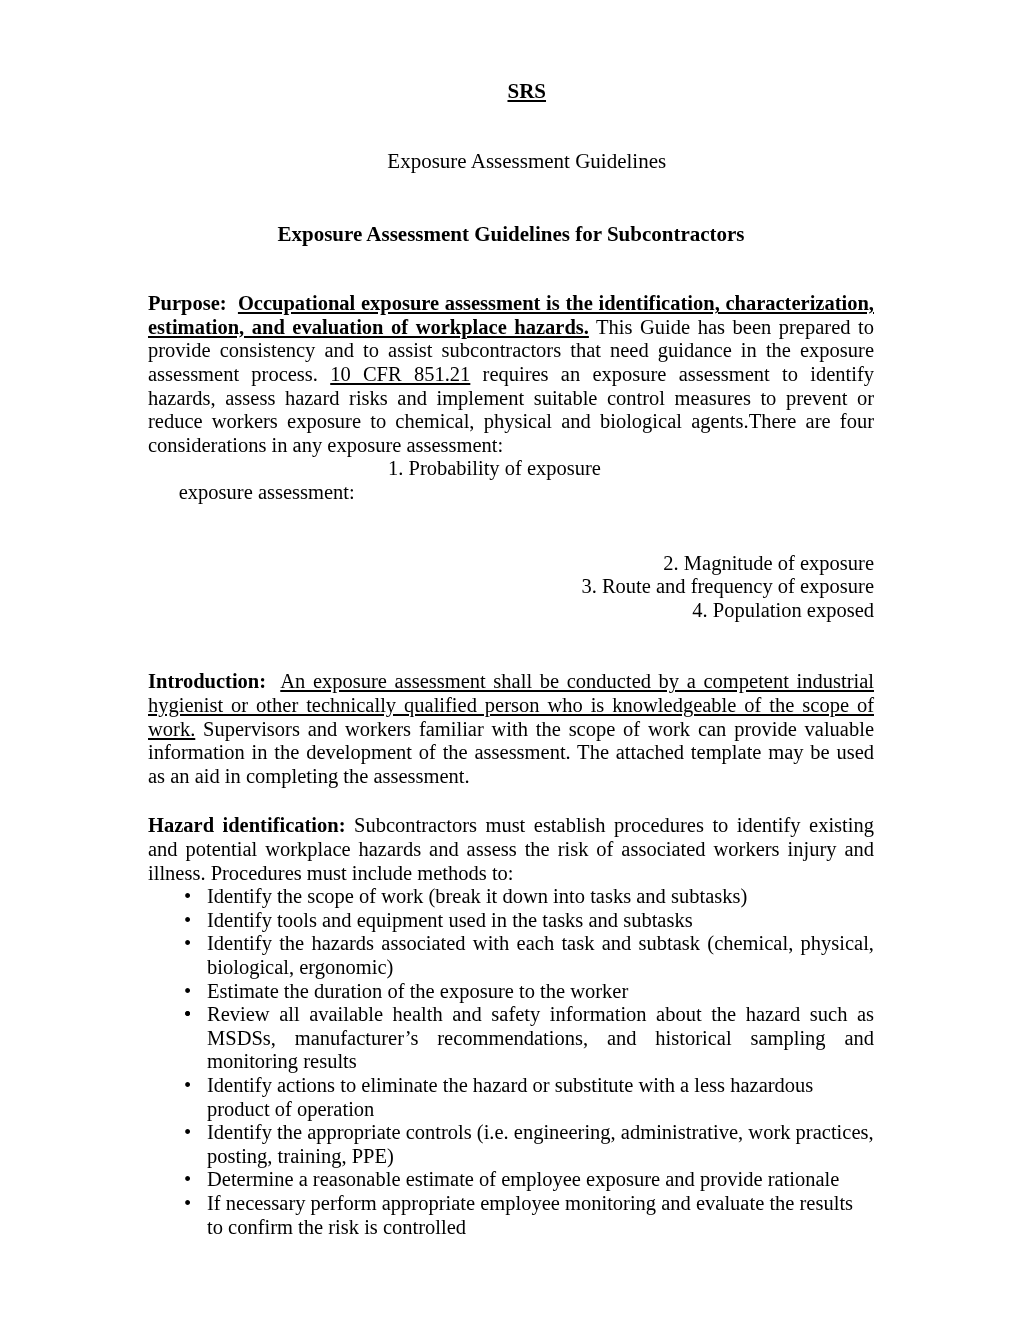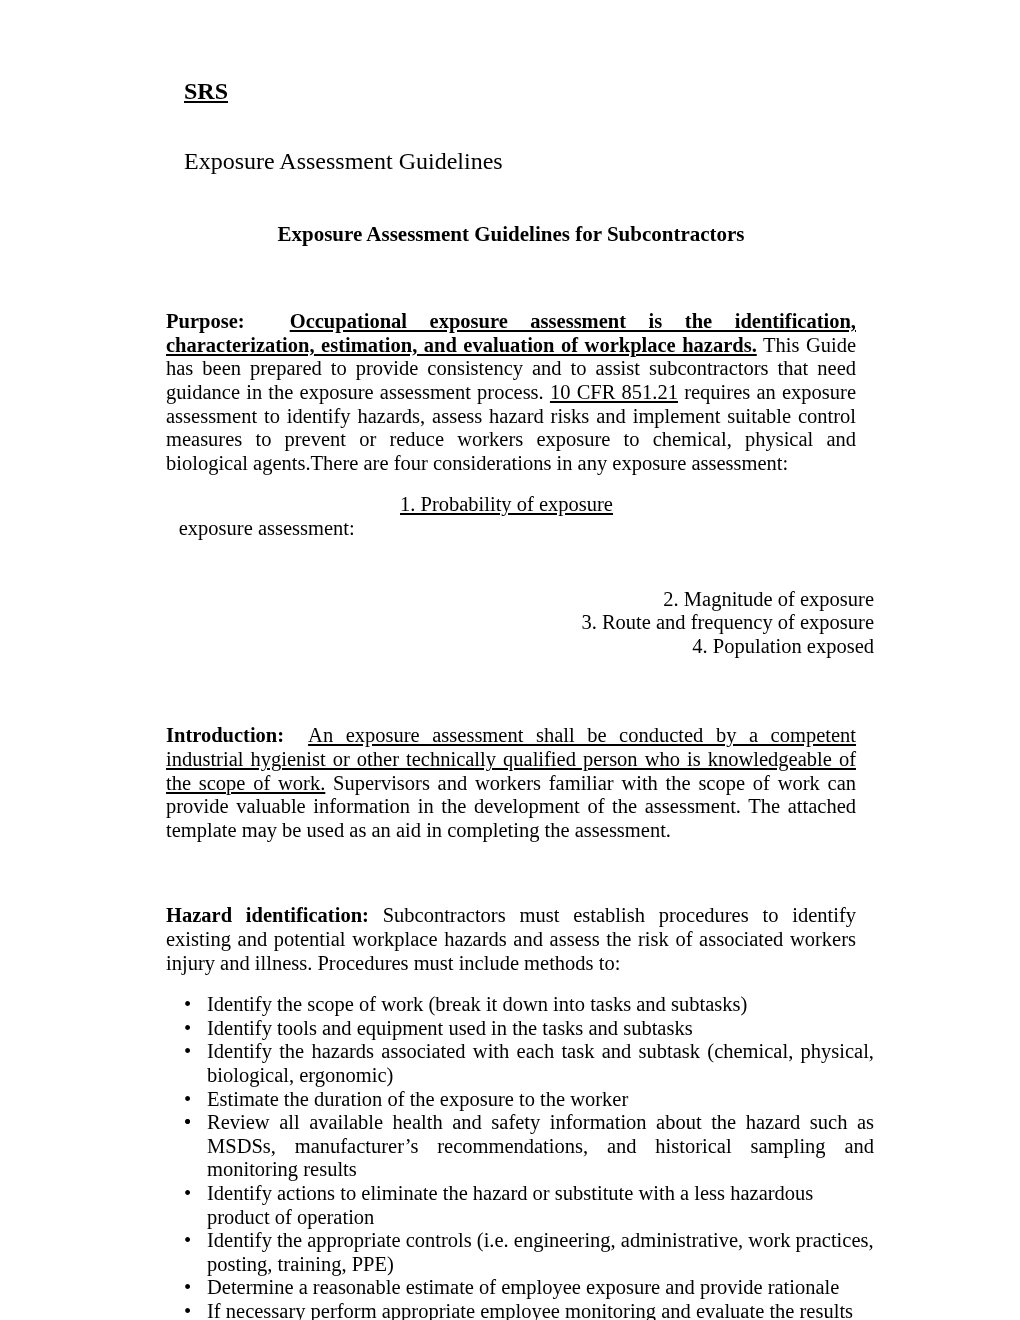--- a/index.html
+++ b/index.html
@@ -19,42 +19,42 @@
     overflow: hidden;
     box-sizing: border-box;
   }
   .content {
     position: absolute;
     left: 148px;
     top: 56px;
     width: 726px;
   }
   .doc-line {
-    font-size: 24px;
+    font-size: 21px;
     line-height: 23.6px;
-    text-align: left;
+    text-align: center;
     white-space: pre;
   }
   .hdr-srs {
     font-weight: bold;
     text-decoration: underline;
   }
   .title-main {
     text-align: center;
     font-size: 21px;
     line-height: 23.6px;
     font-weight: bold;
     margin-top: 25px;
   }
   p.body-par {
     font-size: 20.5px;
     line-height: 23.6px;
     text-align: justify;
     text-justify: inter-word;
-    margin: 18px;
+    margin: 0;
     -webkit-hyphens: none;
     hyphens: none;
   }
   .lead {
     font-weight: bold;
   }
   .bold-ul {
     font-weight: bold;
     text-decoration: underline;
   }
@@ -81,23 +81,22 @@
     position: relative;
     font-size: 20.5px;
     line-height: 23.6px;
     white-space: pre;
   }
   .numlist-firstrow .label {
     display: inline-block;
   }
   .numlist-firstrow .firstitem {
     position: absolute;
-    left: 252px;
+    left: 240px;
     top: 0;
-    text-decoration: underline;
   }
 
   ul.bullets {
     margin: 0;
     padding: 0;
     list-style: none;
   }
   ul.bullets > li {
     position: relative;
     font-size: 20.5px;

